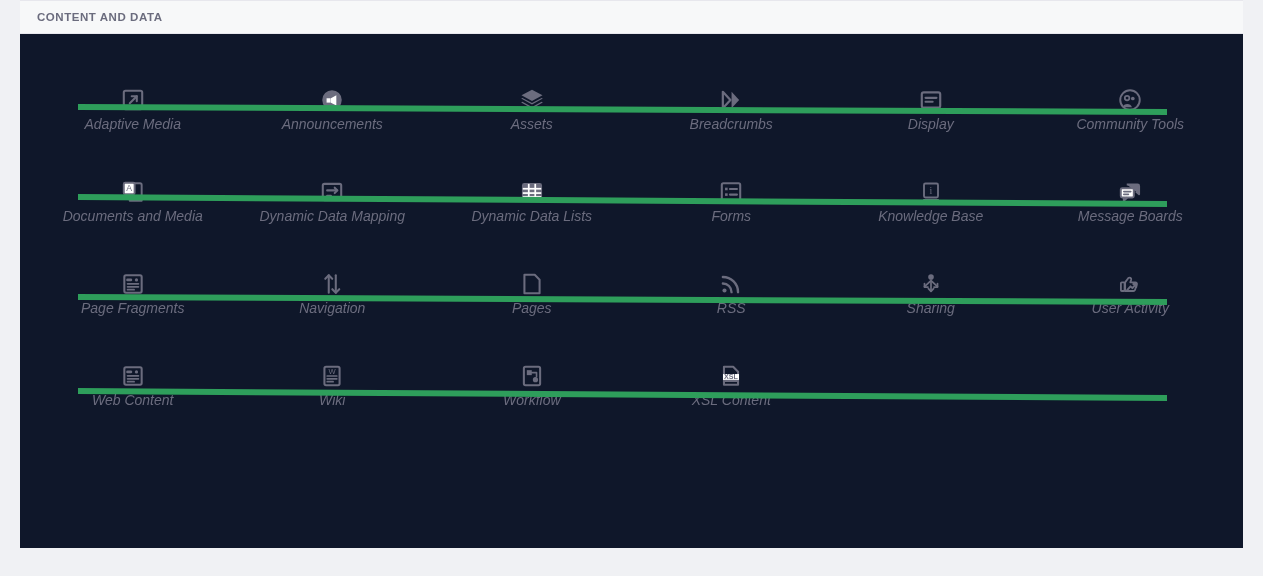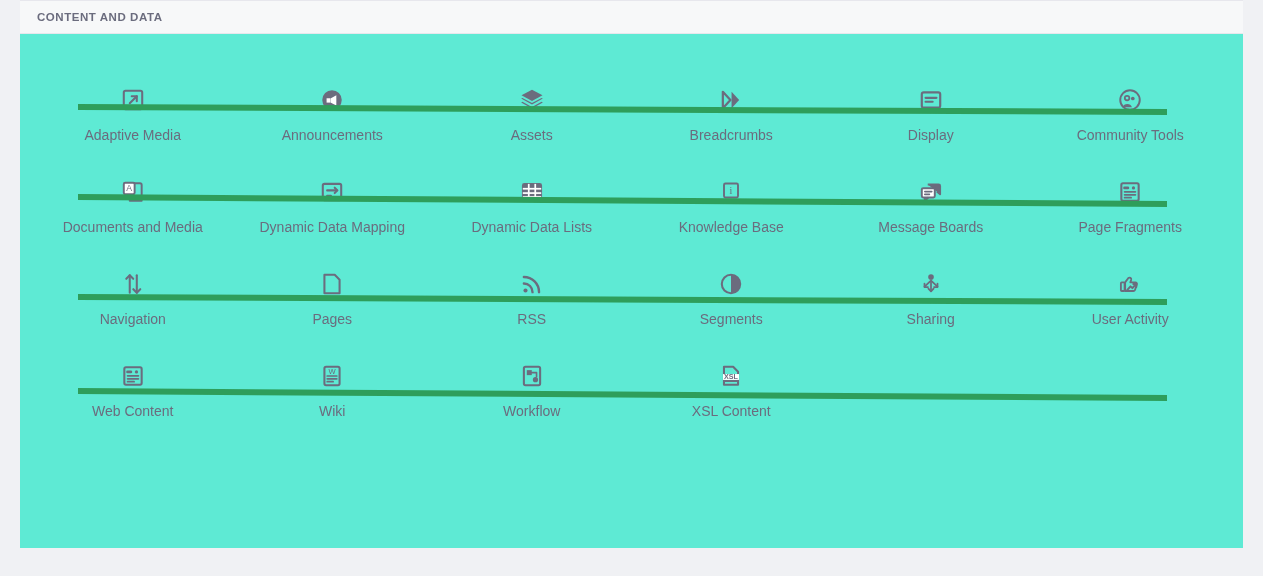--- a/index.html
+++ b/index.html
@@ -17,21 +17,21 @@
     position: relative;
     width: 1263px;
     height: 576px;
   }
   .panel {
     position: absolute;
     left: 20px;
     top: 0px;
     width: 1223px;
     height: 548px;
-    background: #5eead4;
+    background: #0f172a;
     box-sizing: border-box;
     border-top: 1px solid #e7e7ed;
   }
   .panel-header {
     height: 33px;
     background: #f7f8f9;
     border-bottom: 1px solid #e7e7ed;
     display: flex;
     align-items: center;
     padding-left: 17px;
@@ -71,25 +71,25 @@
     height: 32px;
     display: flex;
     align-items: center;
     justify-content: center;
     color: #6b6c7e;
   }
   .cell-icon svg {
     display: block;
   }
   .cell-label {
-    margin-top: 11px;
     font-size: 14px;
     color: #6b6c7e;
     line-height: 16px;
     white-space: nowrap;
+    font-style: italic;
   }
   
   .strokes {
     position: absolute;
     left: 0;
     top: 0;
     width: 1223px;
     height: 515px;
     pointer-events: none;
     z-index: 3;
@@ -215,20 +215,32 @@
               <path d="M3.5 9 H20.5" stroke="#ffffff"></path>
               <path d="M3.5 13 H20.5" stroke="#ffffff"></path>
               <path d="M3.5 16.6 H20.5" stroke="#ffffff"></path>
               <path d="M9 4.5 V19.5" stroke="#ffffff"></path>
               <path d="M15 4.5 V19.5" stroke="#ffffff"></path>
             </svg>
           </span>
           <span class="cell-label">Dynamic Data Lists</span>
         </div>
 
+        <div class="cell">
+          <span class="cell-icon">
+            <svg width="26" height="26" viewBox="0 0 24 24" fill="none" stroke="#6b6c7e" stroke-width="1.9">
+              <rect x="3.5" y="4" width="17" height="16" rx="1.5"></rect>
+              <rect x="6.5" y="8" width="2.4" height="2.4" fill="#6b6c7e" stroke="none"></rect>
+              <rect x="6.5" y="13.2" width="2.4" height="2.4" fill="#6b6c7e" stroke="none"></rect>
+              <path d="M11 9.2 H17.5" stroke-linecap="round"></path>
+              <path d="M11 14.4 H17.5" stroke-linecap="round"></path>
+            </svg>
+          </span>
+          <span class="cell-label">Forms</span>
+        </div>
 
         <div class="cell">
           <span class="cell-icon">
             <svg width="24" height="24" viewBox="0 0 24 24" fill="none" stroke="#6b6c7e" stroke-width="1.9">
               <rect x="5" y="3.5" width="14" height="14" rx="1.4"></rect>
               <text x="12" y="14.2" font-size="10" font-family="Liberation Serif, serif" fill="#6b6c7e" stroke="none" text-anchor="middle">i</text>
               <path d="M5 20 H19" stroke-linecap="round" stroke-width="2.2"></path>
             </svg>
           </span>
           <span class="cell-label">Knowledge Base</span>
@@ -286,29 +298,20 @@
           <span class="cell-icon">
             <svg width="26" height="26" viewBox="0 0 24 24" fill="none" stroke="#6b6c7e" stroke-width="2.2">
               <circle cx="6" cy="18" r="1.9" fill="#6b6c7e" stroke="none"></circle>
               <path d="M4.5 11.5 a8 8 0 0 1 8 8" stroke-linecap="round"></path>
               <path d="M4.5 5.5 a14 14 0 0 1 14 14" stroke-linecap="round"></path>
             </svg>
           </span>
           <span class="cell-label">RSS</span>
         </div>
 
-        <div class="cell">
-          <span class="cell-icon">
-            <svg width="26" height="26" viewBox="0 0 24 24">
-              <circle cx="12" cy="12" r="8.5" fill="none" stroke="#6b6c7e" stroke-width="1.9"></circle>
-              <path d="M12 3.5 a8.5 8.5 0 0 1 0 17 Z" fill="#6b6c7e"></path>
-            </svg>
-          </span>
-          <span class="cell-label">Segments</span>
-        </div>
 
         <div class="cell">
           <span class="cell-icon">
             <svg width="26" height="26" viewBox="0 0 24 24" fill="none" stroke="#6b6c7e" stroke-width="1.6">
               <circle cx="12" cy="5.5" r="2.6" fill="#6b6c7e" stroke="none"></circle>
               <path d="M12 8.5 V18.5" stroke-linecap="round"></path>
               <path d="M9.6 16.2 L12 18.8 L14.4 16.2" stroke-linecap="round" stroke-linejoin="round"></path>
               <path d="M11.2 9.5 L6 14.5" stroke-linecap="round"></path>
               <path d="M6 11.6 L6 14.8 L9.2 14.8" stroke-linecap="round" stroke-linejoin="round"></path>
               <path d="M12.8 9.5 L18 14.5" stroke-linecap="round"></path>

